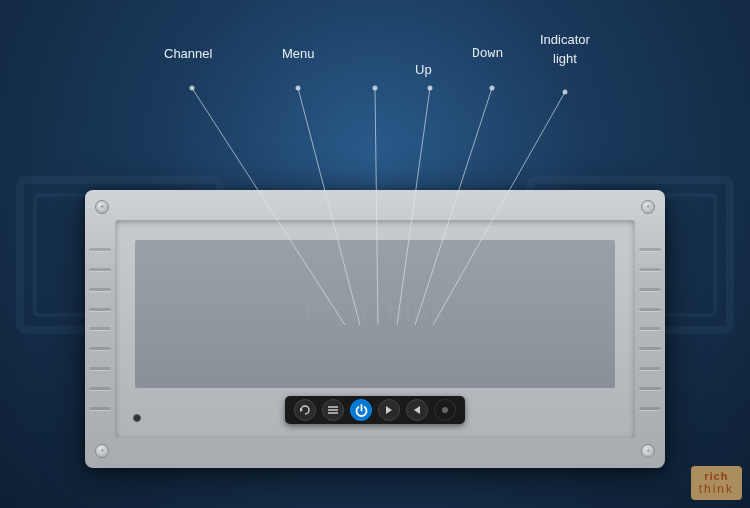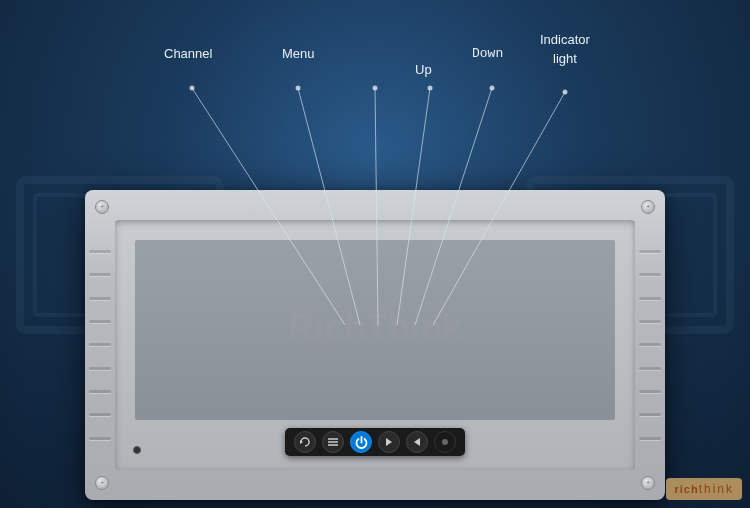--- a/index.html
+++ b/index.html
@@ -19,21 +19,21 @@
       background: radial-gradient(ellipse at 50% 30%, #2a5a8a 0%, #1a3a5c 40%, #0d1f33 100%);
     }
 
     
     .monitor-container {
       position: absolute;
       left: 50%;
       transform: translateX(-50%);
       top: 190px;
       width: 580px;
-      height: 310px;
+      height: 278px;
     }
 
     
     .monitor-outer {
       position: absolute;
       inset: 0;
       background: linear-gradient(180deg, #d0d4d8 0%, #b8bcc0 30%, #a8acb0 100%);
       border-radius: 8px;
       box-shadow: 0 8px 40px rgba(0,0,0,0.6), 0 2px 8px rgba(0,0,0,0.4);
     }
@@ -189,21 +189,21 @@
 
     
     .logo-watermark {
       position: absolute;
       bottom: 8px;
       right: 8px;
       background: rgba(200,160,100,0.85);
       border-radius: 4px;
       padding: 4px 8px;
       display: flex;
-      flex-direction: row;
+      flex-direction: column;
       align-items: center;
     }
     .logo-line1 {
       font-size: 11px;
       font-weight: bold;
       color: #8B4513;
       letter-spacing: 1px;
     }
     .logo-line2 {
       font-size: 12px;

